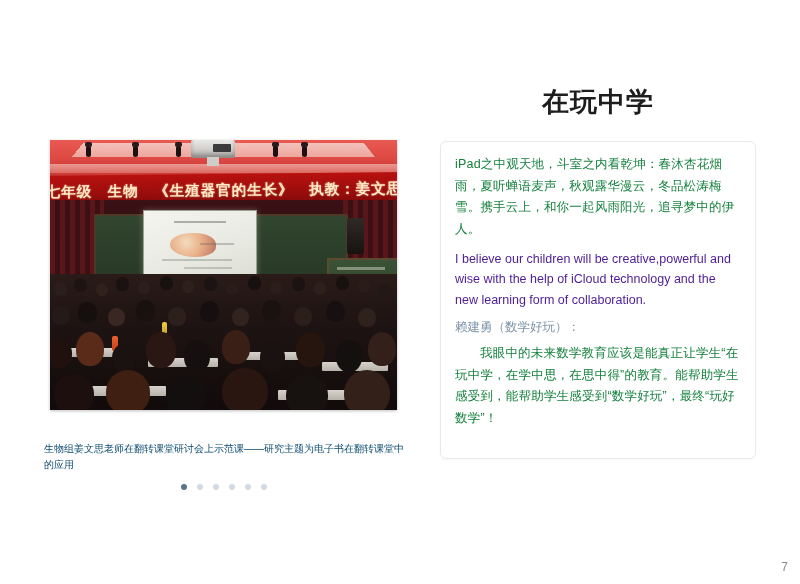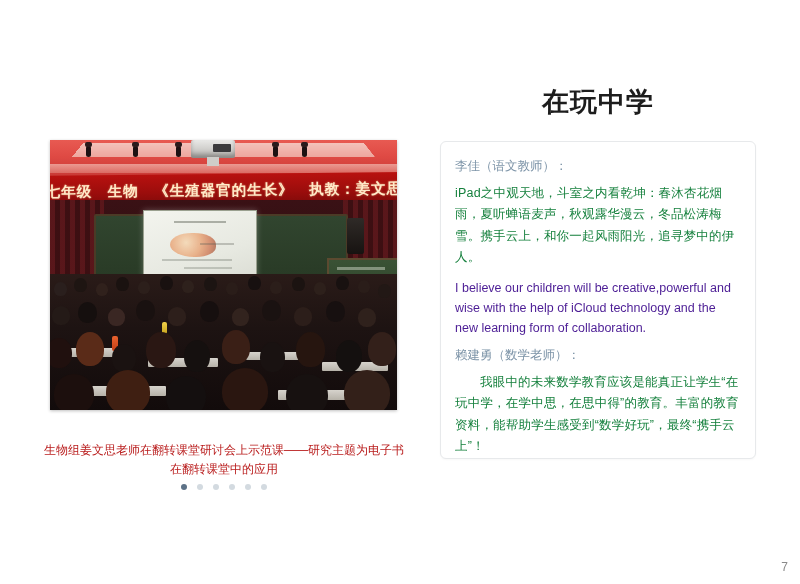--- a/index.html
+++ b/index.html
@@ -244,24 +244,23 @@
     background:linear-gradient(180deg,#e8622e,#c43f16);
     border-radius:2px;
   }
 
   
   .caption {
     position: absolute;
     left: 44px;
     top: 441px;
     width: 360px;
-    text-align: center;
-    font-size: 12px;
+    font-size: 10px;
     line-height: 1.55;
-    color: #b91c1c;
+    color: #0c4a6e;
   }
 
   
   .dots {
     position: absolute;
     left: 44px;
     top: 484px;
     width: 360px;
     display: flex;
     justify-content: center;
@@ -435,21 +434,20 @@
     <div class="dot active"></div>
     <div class="dot"></div>
     <div class="dot"></div>
     <div class="dot"></div>
     <div class="dot"></div>
     <div class="dot"></div>
   </div>
 
 <div class="quote-panel">
   <div id="quote-list">
-      <div class="speaker">李佳（语文教师）：</div>
       <p class="quote-cn">iPad之中观天地，斗室之内看乾坤：春沐杏花烟雨，夏听蝉语麦声，秋观露华漫云，冬品松涛梅雪。携手云上，和你一起风雨阳光，追寻梦中的伊人。</p>
       <p class="quote-en">I believe our children will be creative,powerful and wise with the help of iCloud technology and the new learning form of collaboration.</p>
-      <div class="speaker">赖建勇（数学老师）：</div>
-      <p class="quote-cn quote-indent">我眼中的未来数学教育应该是能真正让学生“在玩中学，在学中思，在思中得”的教育。丰富的教育资料，能帮助学生感受到“数学好玩”，最终“携手云上”！</p>
+      <div class="speaker">赖建勇（数学好玩）：</div>
+      <p class="quote-cn quote-indent">我眼中的未来数学教育应该是能真正让学生“在玩中学，在学中思，在思中得”的教育。能帮助学生感受到，能帮助学生感受到“数学好玩”，最终“玩好数学”！</p>
     </div>
 </div>
 
 <div class="page-num">7</div>
 
 </body></html>

